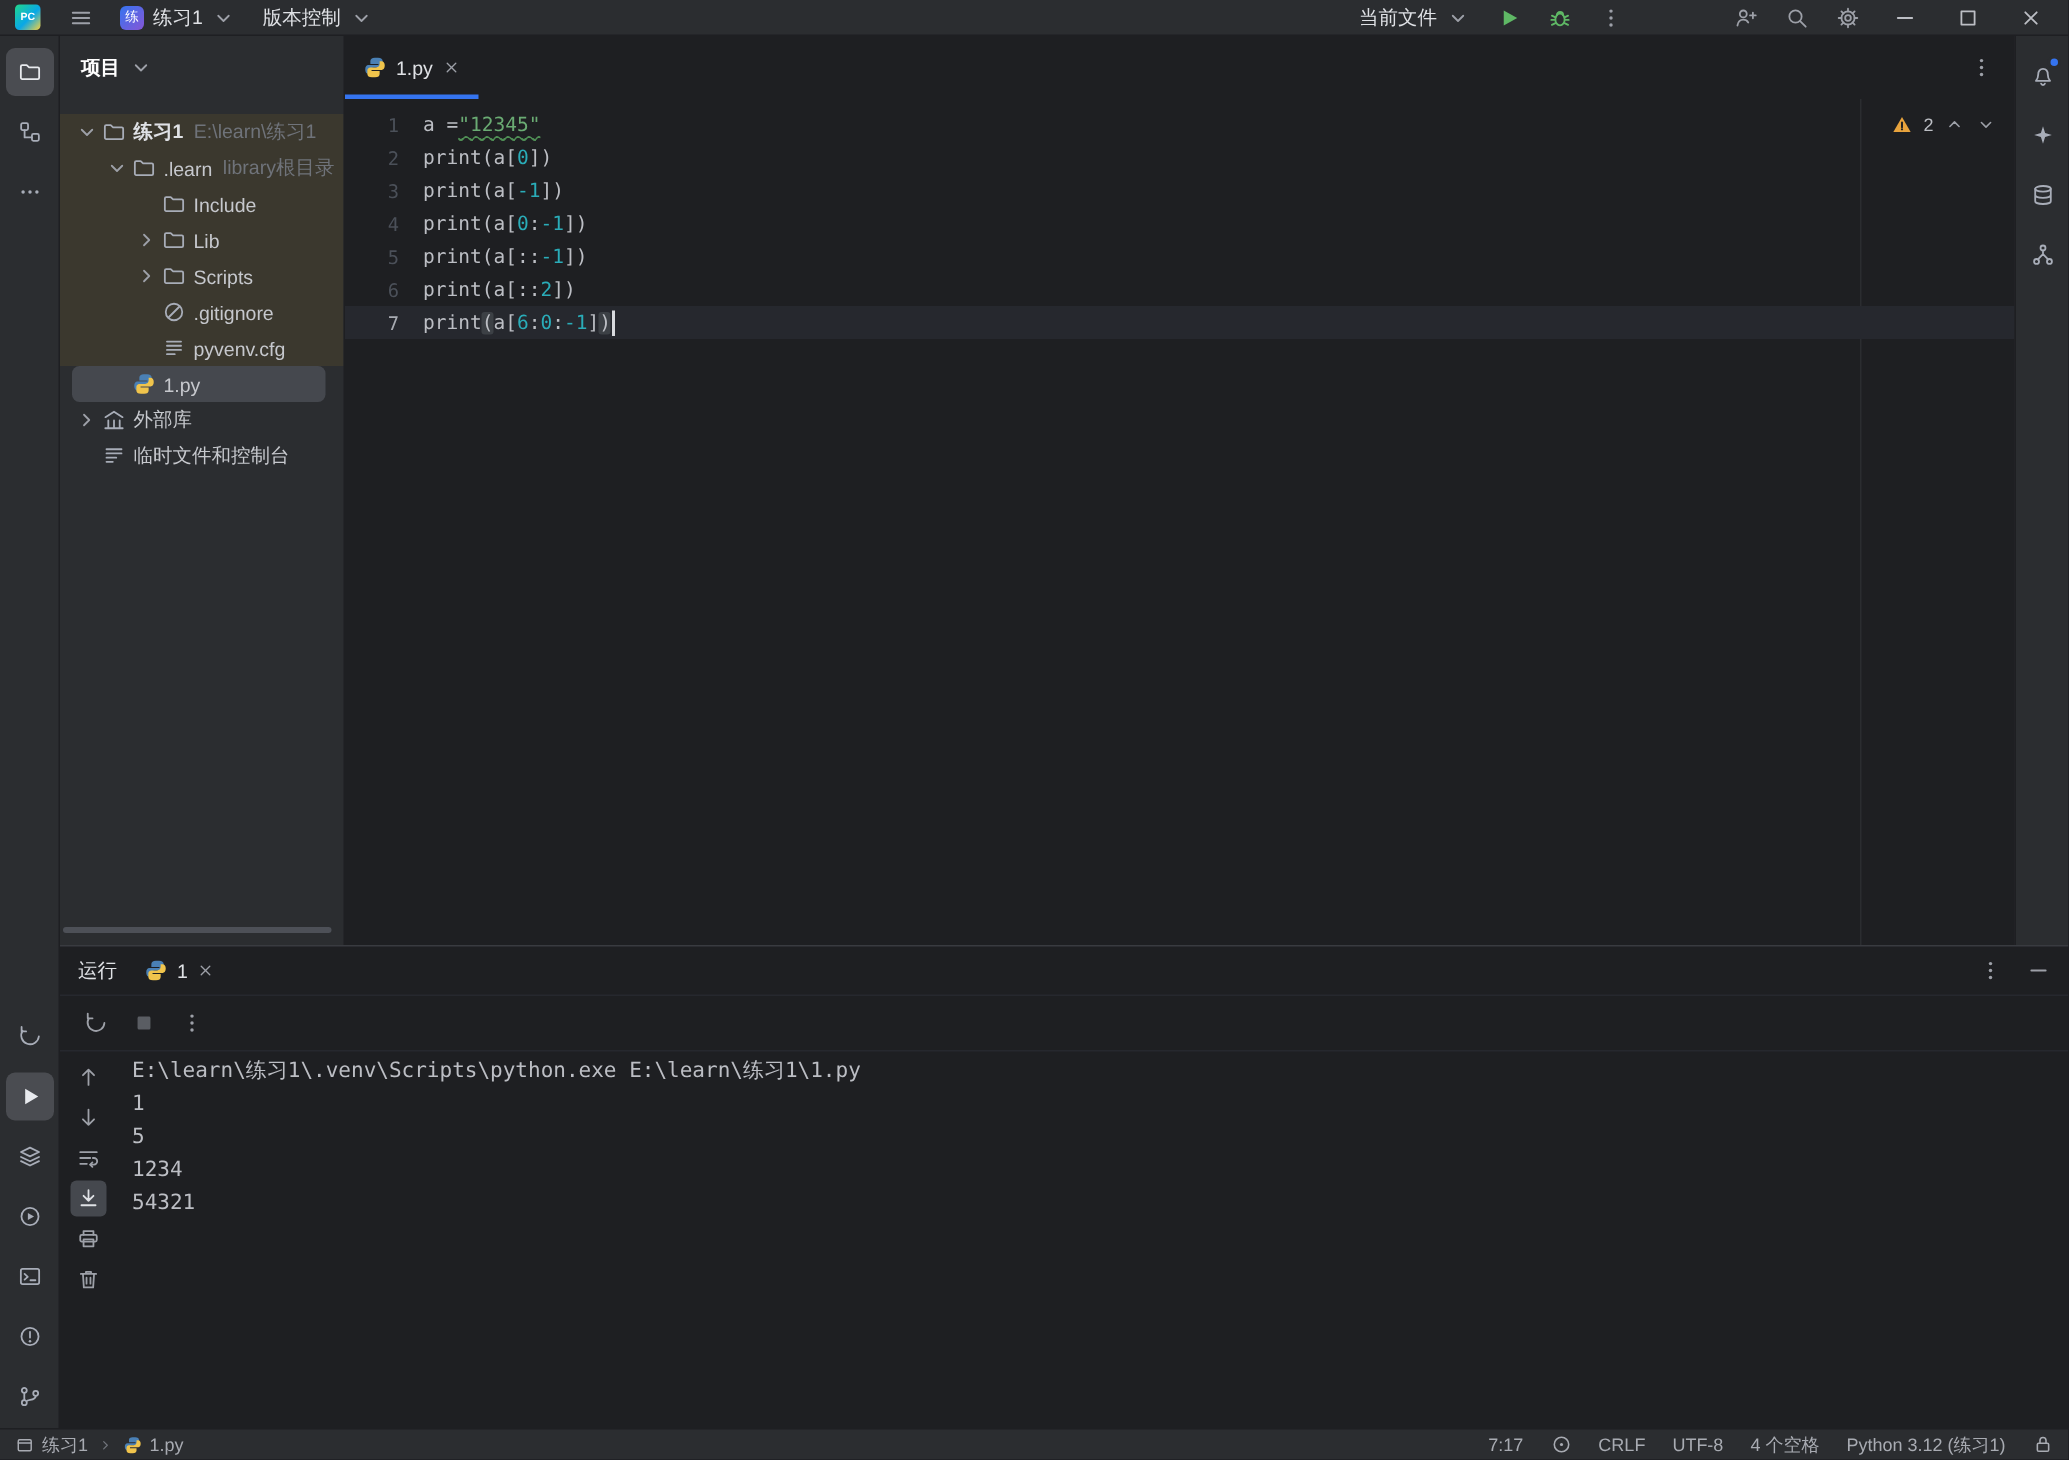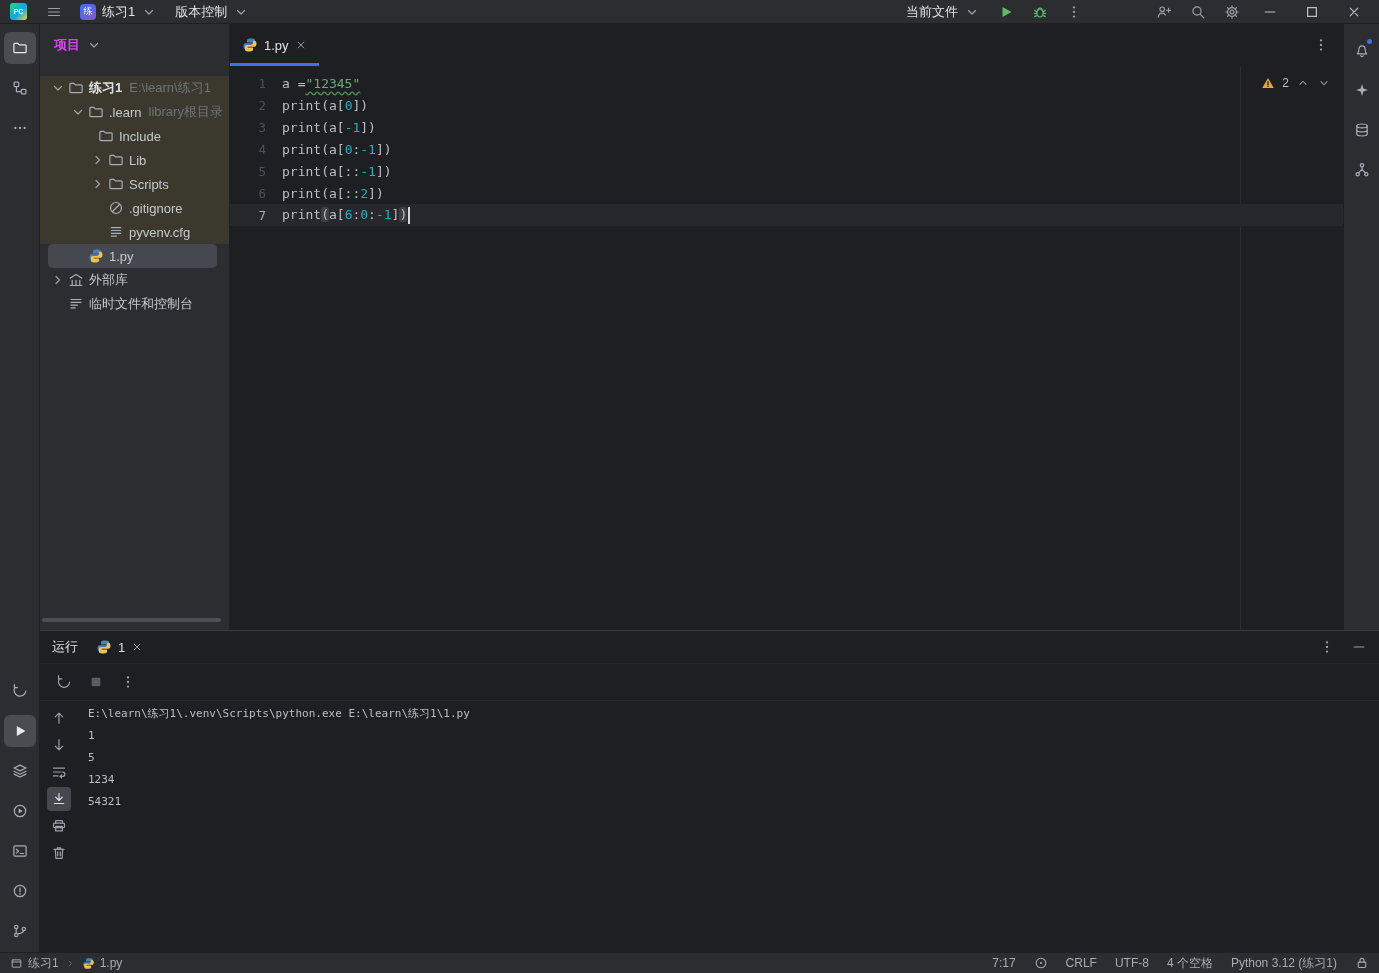--- a/index.html
+++ b/index.html
@@ -26,21 +26,21 @@
 .left-strip{width:40px;min-width:40px;background:#2b2d30;border-right:1px solid #1e1f22;display:flex;flex-direction:column;justify-content:space-between;align-items:center;padding:8px 0 5px}
 .strip-group{display:flex;flex-direction:column;align-items:center;gap:8px}
 .strip-btn{width:32px;height:32px;border-radius:6px;justify-content:center;color:#a8adb8;position:relative}
 .strip-btn.active{background:#4a4c51;color:#e8eaee}
 .badge{position:absolute;top:3px;right:4px;width:9px;height:9px;border-radius:50%;background:#3574f0;border:2px solid #2b2d30}
 .center-col{flex:1;display:flex;flex-direction:column;min-width:0}
 .upper{display:flex;height:606px;min-height:606px}
 
 
 .project-panel{width:190px;min-width:190px;background:#2b2d30;border-right:1px solid #1e1f22;position:relative;overflow:hidden}
-.panel-header{height:42px;display:flex;align-items:center;gap:6px;padding-left:14px;color:#d946ef;font-weight:bold}
+.panel-header{height:42px;display:flex;align-items:center;gap:6px;padding-left:14px;color:#ffffff;font-weight:bold}
 .panel-header .icon{color:#9da0a8}
 .tree{padding-top:10px}
 .tree-row{height:24px;display:flex;align-items:center;white-space:nowrap}
 .tree-row.tinted{background:#3b382e}
 .tree-row.selected{background:#45484e;border-radius:5px}
 .tree-chevron{width:16px;min-width:16px;display:inline-flex;justify-content:center;color:#9da0a8}
 .tree-icon{width:16px;min-width:16px;margin:0 5px 0 2px;color:#a8adb8}
 .tree-label{color:#c6c8cd}
 .tree-label.bold{font-weight:bold;color:#dfe1e5}
 .tree-ann{color:#6f737a;margin-left:7px}
@@ -78,21 +78,21 @@
 .run-header{height:32px;display:flex;align-items:center;padding:0 12px;gap:18px}
 .run-title{color:#dfe1e5}
 .run-tab{display:flex;align-items:center;gap:6px;color:#dfe1e5}
 .run-header-right{margin-left:auto;display:flex;align-items:center;gap:16px;color:#9da0a8}
 .run-toolbar{height:38px;display:flex;align-items:center;gap:16px;padding:0 16px;border-top:1px solid #26282e;border-bottom:1px solid #26282e;color:#9da0a8}
 .tool-btn.stop{color:#5a5d63}
 .run-body{flex:1;display:flex;min-height:0}
 .console-gutter{width:38px;min-width:38px;display:flex;flex-direction:column;align-items:center;padding-top:5px;gap:3px}
 .gut-btn{width:24px;height:24px;border-radius:4px;justify-content:center;color:#9da0a8}
 .gut-btn.active{background:#45484e;color:#dfe1e5}
-.console{flex:1;font-family:"DejaVu Sans Mono",monospace;font-size:11px;line-height:22px;padding:2px 0 0 10px;color:#bcbec4;overflow:hidden}
+.console{flex:1;font-family:"DejaVu Sans Mono",monospace;font-size:14px;line-height:22px;padding:2px 0 0 10px;color:#bcbec4;overflow:hidden}
 .console-line{white-space:pre;min-height:22px}
 
 
 .statusbar{height:21px;background:#2b2d30;border-top:1px solid #1e1f22;display:flex;align-items:center;justify-content:space-between;padding:0 10px;font-size:12px;color:#a8abb2}
 .sb-left{display:flex;align-items:center;gap:6px}
 .bc-item{display:flex;align-items:center;gap:5px}
 .bc-item svg{width:13px;height:13px}
 .bc-sep svg{width:11px;height:11px;color:#6f737a}
 .sb-right{display:flex;align-items:center;gap:18px}
 .sb-right .icon svg,.sb-right svg{width:14px;height:14px}
@@ -338,21 +338,21 @@
                   </svg>
                 </span>
                 <span class="icon tree-icon">
                   <svg width="16" height="16" viewBox="0 0 16 16" fill="none" stroke="currentColor" stroke-width="1.2" stroke-linecap="round" stroke-linejoin="round">
                     <path d="M1.9 4.3c0-.5.4-.9.9-.9h3l1.6 1.5h5.8c.5 0 .9.4.9.9v6c0 .5-.4.9-.9.9H2.8c-.5 0-.9-.4-.9-.9z"></path>
                   </svg>
                 </span>
                 <span class="tree-label">.learn</span>
                 <span class="tree-ann">library根目录</span>
               </div>
-              <div class="tree-row tinted" style="padding-left: 40px;">
+              <div class="tree-row tinted" style="padding-left: 50px;">
                 <span class="tree-chevron"></span>
                 <span class="icon tree-icon">
                   <svg width="16" height="16" viewBox="0 0 16 16" fill="none" stroke="currentColor" stroke-width="1.2" stroke-linecap="round" stroke-linejoin="round">
                     <path d="M1.9 4.3c0-.5.4-.9.9-.9h3l1.6 1.5h5.8c.5 0 .9.4.9.9v6c0 .5-.4.9-.9.9H2.8c-.5 0-.9-.4-.9-.9z"></path>
                   </svg>
                 </span>
                 <span class="tree-label">Include</span>
               </div>
               <div class="tree-row tinted" style="padding-left: 50px;">
                 <span class="tree-chevron">

